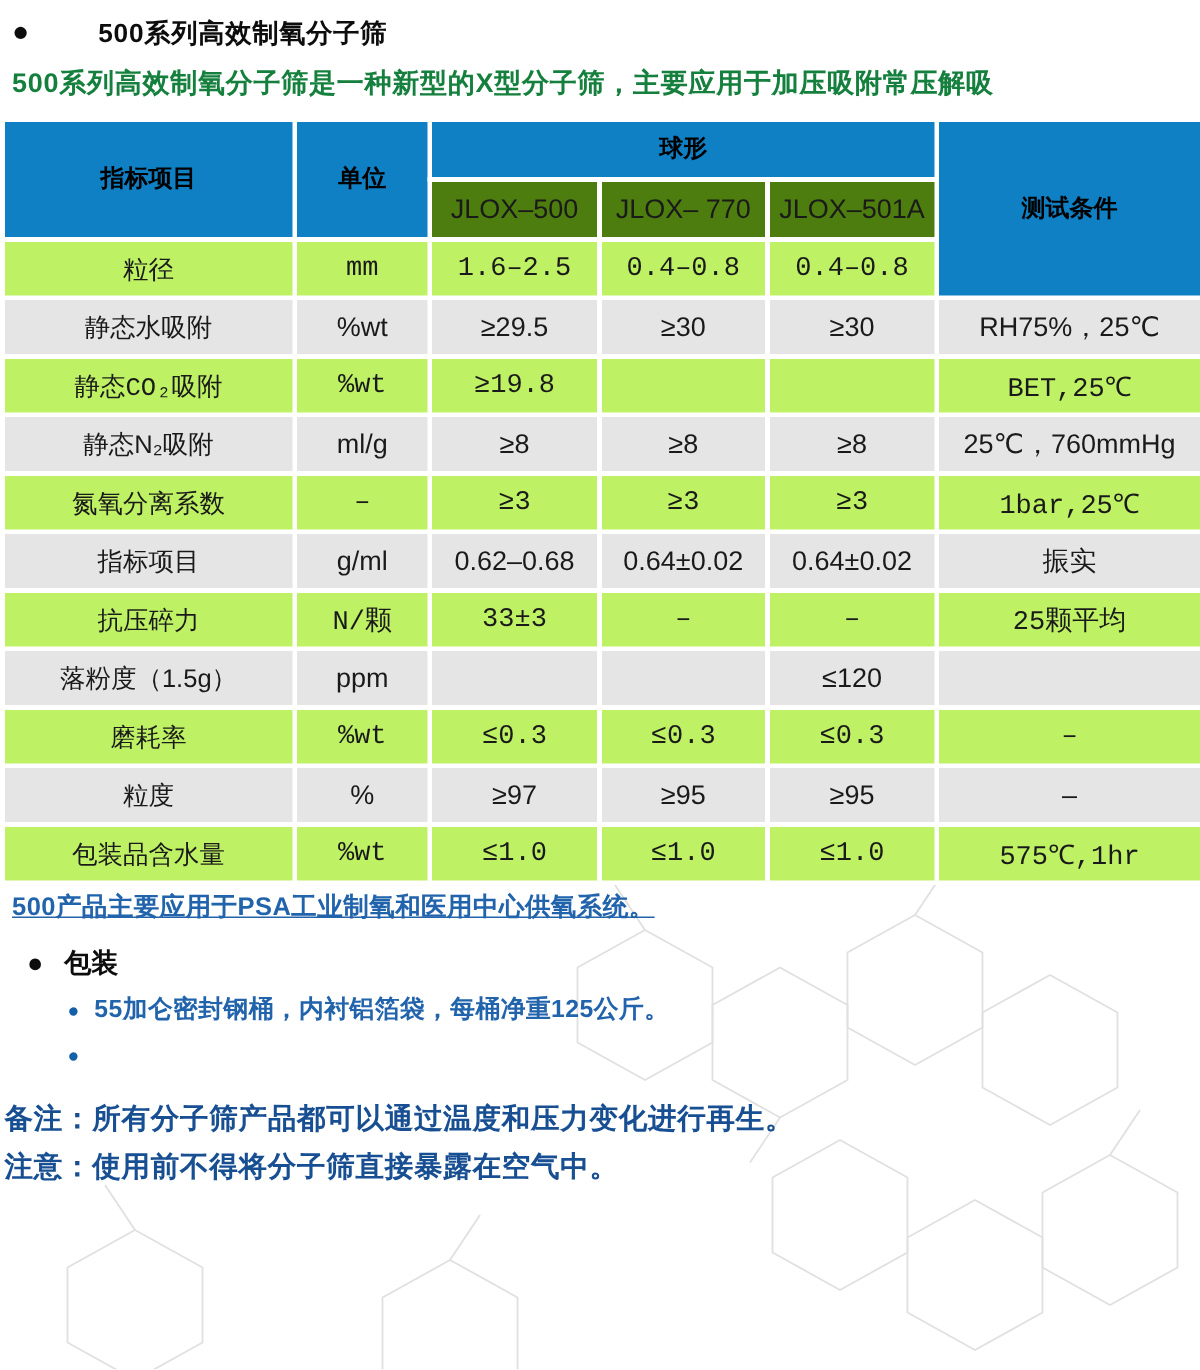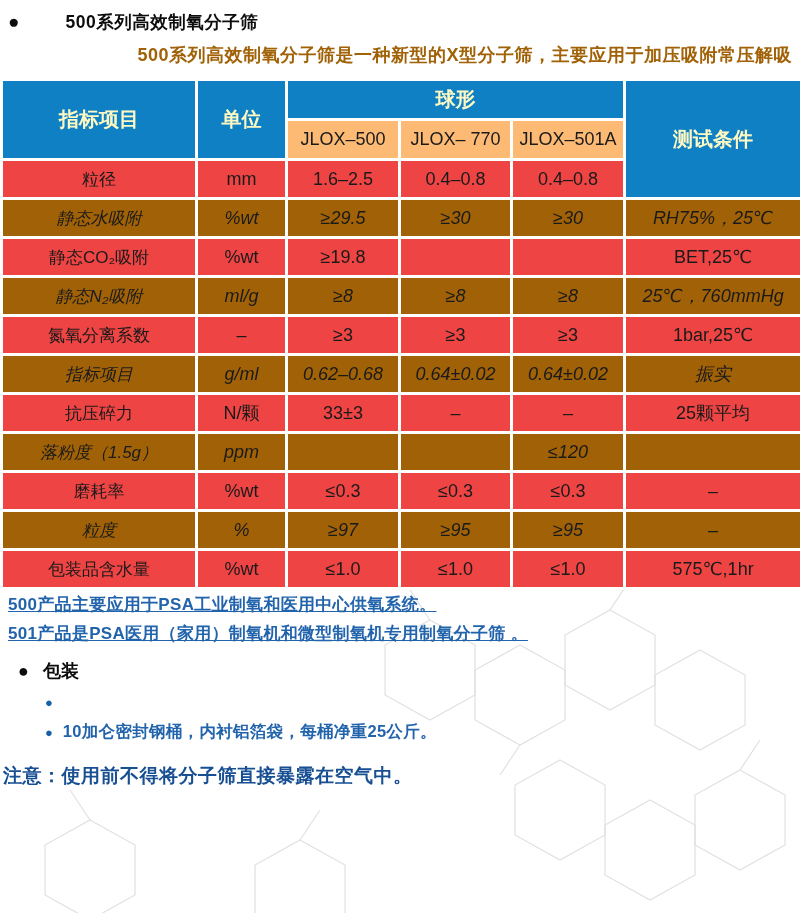--- a/index.html
+++ b/index.html
@@ -25,37 +25,37 @@
     display: flex; align-items: center; gap: 10px;
     padding: 9px 0 0 8px; height: 34px;
   }
   .title-dot { font-size: 19px; line-height: 19px; color: #0d0d0d; }
   .page-title { font-size: 17.5px; font-weight: bold; color: #0d0d0d; letter-spacing: 0.5px; margin-left: 36px; }
 
   
   .intro {
     margin: 5px 8px 7px 8px;
     font-size: 18px; line-height: 32px;
-    color: #a16207; font-weight: bold; letter-spacing: 0.5px; text-align: right;
+    color: #15803d; font-weight: bold; letter-spacing: 0.5px;
   }
 
   
   table.spec {
     width: 800px; table-layout: fixed;
     border-collapse: collapse;
   }
   table.spec td, table.spec th {
     border: 3px solid #ffffff;
     text-align: center; vertical-align: middle;
     overflow: hidden; white-space: nowrap;
   }
-  .th-dark { background: #0f80c4; color: #fef9c3; font-weight: bold; font-size: 20px; }
-  .th-sub  { background: #fdba74; color: #1a1a1a; font-weight: normal; font-size: 18px; }
-  tr.row-m td { background: #ef4444; }
-  tr.row-l td { background: #a16207; font-style: italic; }
+  .th-dark { background: #0f80c4; color: #000000; font-weight: bold; font-size: 16px; }
+  .th-sub  { background: #4d7c0f; color: #1a1a1a; font-weight: normal; font-size: 18px; }
+  tr.row-m td { background: #bef264; font-family: Liberation Mono, monospace; }
+  tr.row-l td { background: #e5e5e5; }
   td.ind  { font-size: 17px; color: #1a1a1a; }
   td.val  { font-size: 18px; color: #1a1a1a; }
   tr.hr1 { height: 40px; }
   tr.hr2 { height: 40px; }
   tr.dr  { height: 39px; }
 
   
   .app-p {
     margin: 15px 10px 0 8px;
     font-size: 17px; line-height: 29px;
@@ -215,34 +215,34 @@
       <td class="val">%wt</td>
       <td class="val">≤1.0</td>
       <td class="val">≤1.0</td>
       <td class="val">≤1.0</td>
       <td class="val">575℃,1hr</td>
     </tr>
   </tbody>
     </table>
 
   <div class="app-line">500产品主要应用于PSA工业制氧和医用中心供氧系统。</div>
-  <div class="app-line">501产品是PSA医用（家用）制氧机和微型制氧机专用制氧分子筛 。</div>
 
   <div>
     <div class="pack-head">
       <span class="sec-dot">●</span>
       <span class="sec-label">包装</span>
     </div>
     <div class="pack-item">
       <span class="blue-dot">●</span>
+      <span class="pack-text">55加仑密封钢桶，内衬铝箔袋，每桶净重125公斤。</span>
     </div>
     <div class="pack-item">
       <span class="blue-dot">●</span>
-      <span class="pack-text">10加仑密封钢桶，内衬铝箔袋，每桶净重25公斤。</span>
     </div>
   </div>
 
   <div class="notes">
+    <div class="note-line"><span>备注：</span><span>所有分子筛产品都可以通过温度和压力变化进行再生。</span></div>
     <div class="note-line"><span>注意：</span><span>使用前不得将分子筛直接暴露在空气中。</span></div>
 
   </div>
 
 </div>
 
 </body></html>

